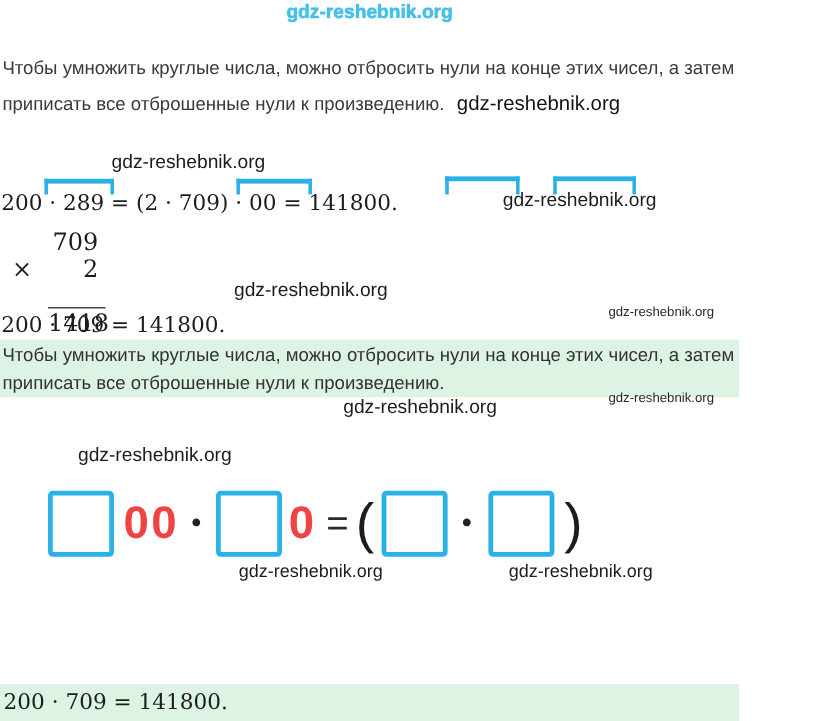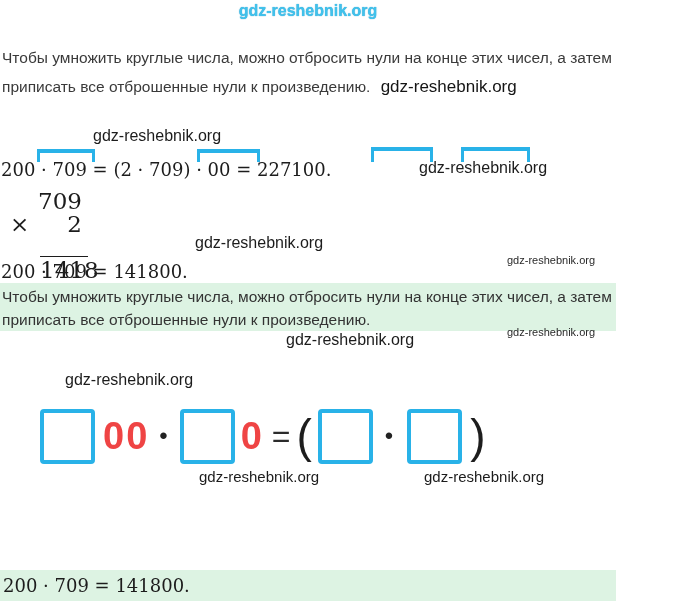--- a/index.html
+++ b/index.html
@@ -29,21 +29,21 @@
   .bracket{
     position:absolute;height:9px;
     border-top:4px solid #29b2e8;border-left:3px solid #29b2e8;border-right:3px solid #29b2e8;
   }
   .b1{left:37px;top:149px;width:52px;}
   .b2{left:197px;top:149px;width:57px;}
   .b3{left:371px;top:147px;width:56px;height:11px;}
   .b4{left:461px;top:147px;width:63px;height:11px;}
   .mult-col{
     position:absolute;left:8px;top:190px;width:80px;
-    font-family:"DejaVu Serif","Liberation Serif",serif;font-size:23px;color:#1c1c1c;
+    font-family:"DejaVu Serif","Liberation Serif",serif;font-size:20px;color:#1c1c1c;
   }
   .mult-col .row{line-height:23px;text-align:right;padding-right:6px;}
   .mult-col .row2{display:flex;justify-content:space-between;padding-left:2px;}
   .mult-col .result{
     border-top:1.5px solid #1c1c1c;width:46px;margin-left:auto;margin-top:20px;
     text-align:right;padding-right:2px;
   }
   
   .rule-block{
     position:absolute;top:283px;left:0;width:680px;height:48px;box-sizing:border-box;
@@ -89,21 +89,21 @@
 
   <div class="wm wm-16" style="left:93px;top:127px;">gdz-reshebnik.org</div>
   <div class="wm wm-16" style="left:419px;top:159px;">gdz-reshebnik.org</div>
   <div class="wm wm-16" style="left:195px;top:234px;">gdz-reshebnik.org</div>
   <div class="wm wm-11" style="left:507px;top:254px;">gdz-reshebnik.org</div>
 
   <div class="bracket b1"></div>
   <div class="bracket b2"></div>
   <div class="bracket b3"></div>
   <div class="bracket b4"></div>
-  <div class="math eq-full">200 · 709 = (2 · 709) · 00 = 227100.</div>
+  <div class="math eq-full">200 · 289 = (2 · 709) · 00 = 141800.</div>
 
   <div class="mult-col">
     <div class="row">709</div>
     <div class="row row2">
       <span>×</span>
       <span>2</span>
     </div>
     <div class="result">1418</div>
   </div>
 

